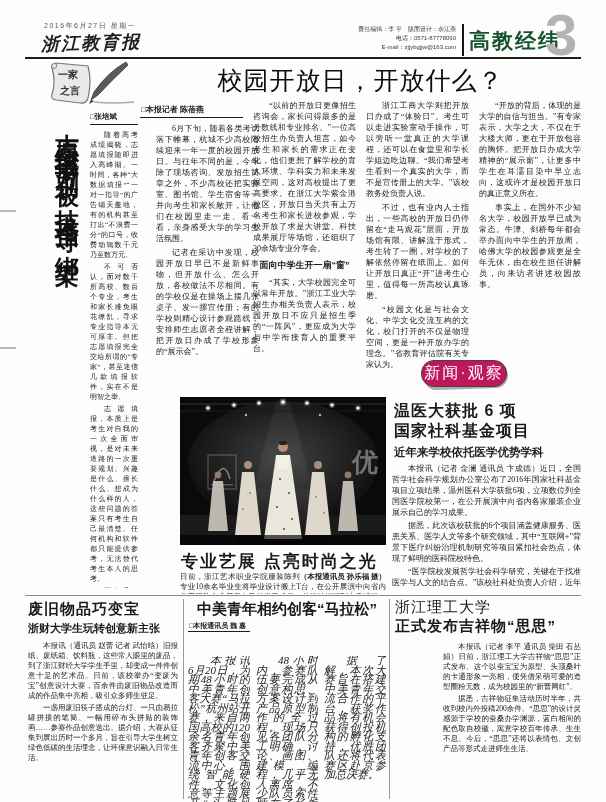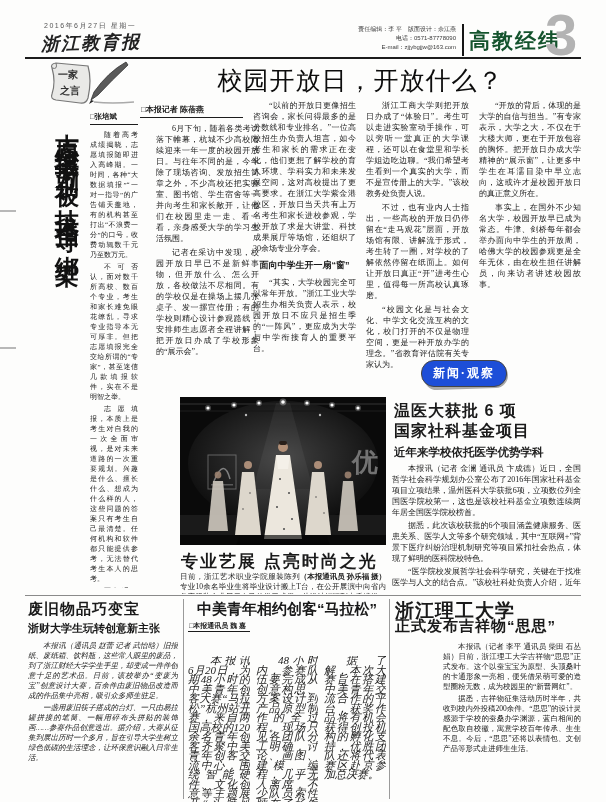--- a/index.html
+++ b/index.html
@@ -42,23 +42,23 @@
   .m2{left:253px;top:100px;height:292px;}
   .m3{left:366px;top:100px;height:292px;}
   .m4{left:479px;top:100px;height:252px;width:102px;}
   .subhead{font-weight:800;text-align:center;text-indent:0;font-size:9px;margin:6px 0;
            font-family:"Liberation Sans","DejaVu Sans",sans-serif;}
 
   
   .badge-wrap{left:421px;top:360px;width:88px;height:29px;}
   .badge-blob{position:absolute;left:3px;top:4px;width:84px;height:25px;background:#a9a9a9;
               border-radius:14px;transform:rotate(-2deg);}
-  .badge{position:absolute;left:0;top:0;width:84px;height:25px;background:#1d4ed8;color:#fff;
+  .badge{position:absolute;left:0;top:0;width:84px;height:25px;background:#be185d;color:#fff;
          border-radius:13px;display:flex;align-items:center;justify-content:center;
-         font-size:12px;font-weight:700;letter-spacing:2px;border:1px solid #444;}
+         font-size:16px;font-weight:400;letter-spacing:2px;border:1px solid #444;}
 
   
   .wz-t1{left:394px;top:401px;font-size:16px;font-weight:800;letter-spacing:1px;}
   .wz-t2{left:394px;top:421px;font-size:16px;font-weight:800;letter-spacing:1px;}
   .wz-sub{left:394px;top:445px;font-size:11.5px;font-weight:600;color:#222;}
   .wz-body{left:392px;top:463px;width:189px;height:126px;overflow:hidden;
            font-size:8px;line-height:11px;}
   .wz-body p{margin-bottom:2px;}
 
   
@@ -71,30 +71,30 @@
 
   
   .bot-rule{left:25px;top:595px;width:556px;height:1px;background:#8a8a8a;}
   .vdiv1{left:183px;top:599px;width:1px;height:200px;background:#9a9a9a;}
   .vdiv2{left:389px;top:599px;width:1px;height:200px;background:#9a9a9a;}
 
   .re-title{left:28px;top:600px;font-size:15px;font-weight:800;letter-spacing:1px;}
   .re-sub{left:28px;top:621px;font-size:11px;font-weight:600;}
   .re-body{left:28px;top:641px;width:150px;height:158px;overflow:hidden;
            font-size:7.5px;line-height:10px;}
-  .re-body p{margin-bottom:2px;font-style:italic;}
+  .re-body p{margin-bottom:2px;}
 
   .mk-title{left:188px;top:600px;width:198px;text-align:center;font-size:15px;
             font-weight:800;}
   .mk-byline{left:189px;top:621px;font-size:7px;font-weight:700;}
   .mk-byline-rule{left:188px;top:631px;width:62px;height:1px;}
   .mkcol{top:656px;width:62px;height:162px;overflow:hidden;font-size:11px;line-height:9.5px;font-style:italic;}
   .mk1{left:188px;}.mk2{left:256px;}.mk3{left:324px;}
 
-  .zs-t1{left:395px;top:598px;font-size:19px;font-weight:700;letter-spacing:1px;}
+  .zs-t1{left:395px;top:598px;font-size:15px;font-weight:400;letter-spacing:1px;}
   .zs-t2{left:395px;top:617px;font-size:15px;font-weight:800;letter-spacing:1px;}
   .zs-body{left:395px;top:642px;width:186px;height:156px;overflow:hidden;
            font-size:7.5px;line-height:10px;}
   .zs-body p{margin-bottom:2px;margin-left:48px;}
 
   .edge-mark{left:0;width:16px;height:2px;background:#b8b8b8;}
 </style>
 </head>
 <body>
 
@@ -162,21 +162,21 @@
 
   <div class="abs badge-wrap">
     <div class="badge-blob"></div>
     <div class="badge sans">新闻·观察</div>
   </div>
 
   <div class="abs wz-t1 sans">温医大获批 6 项</div>
   <div class="abs wz-t2 sans">国家社科基金项目</div>
   <div class="abs wz-sub sans">近年来学校依托医学优势学科</div>
   <div class="abs wz-body">
-    <p>本报讯（记者 金澜 通讯员 卞成德）近日，全国哲学社会科学规划办公室公布了2016年国家社科基金项目立项结果，温州医科大学获批6项，立项数位列全国医学院校第一，这也是该校社科基金立项数连续两年居全国医学院校榜首。</p>
+    <p>本报讯（记者 金澜 通讯员 卞成德）近日，全国哲学社会科学规划办公室公布了2016年国家社科基金项目立项结果，温州医科大学获批6项，立项数位列全国医学院校第一，在公开展演中向省内各家服装企业展示自己的学习成果。</p>
     <p>据悉，此次该校获批的6个项目涵盖健康服务、医患关系、医学人文等多个研究领域，其中“互联网+”背景下医疗纠纷治理机制研究等项目紧扣社会热点，体现了鲜明的医科院校特色。</p>
     <p>“医学院校发展哲学社会科学研究，关键在于找准医学与人文的结合点。”该校社科处负责人介绍，近年来学校依托医学优势学科，重点培育健康中国战略、医学伦理等特色研究方向，组建跨学科研究团队，完善科研激励机制，对承担国家级项目的团队给予重点支持，逐步形成了良好的科研生态。</p>
   </div>
 
   <div class="abs photo">
     <svg width="206" height="148" viewBox="0 0 206 148">
       <defs>
         <radialGradient id="glow" cx="50%" cy="45%" r="60%">
           <stop offset="0%" stop-color="#ffffff" stop-opacity="0.22"></stop>
           <stop offset="100%" stop-color="#ffffff" stop-opacity="0"></stop>

